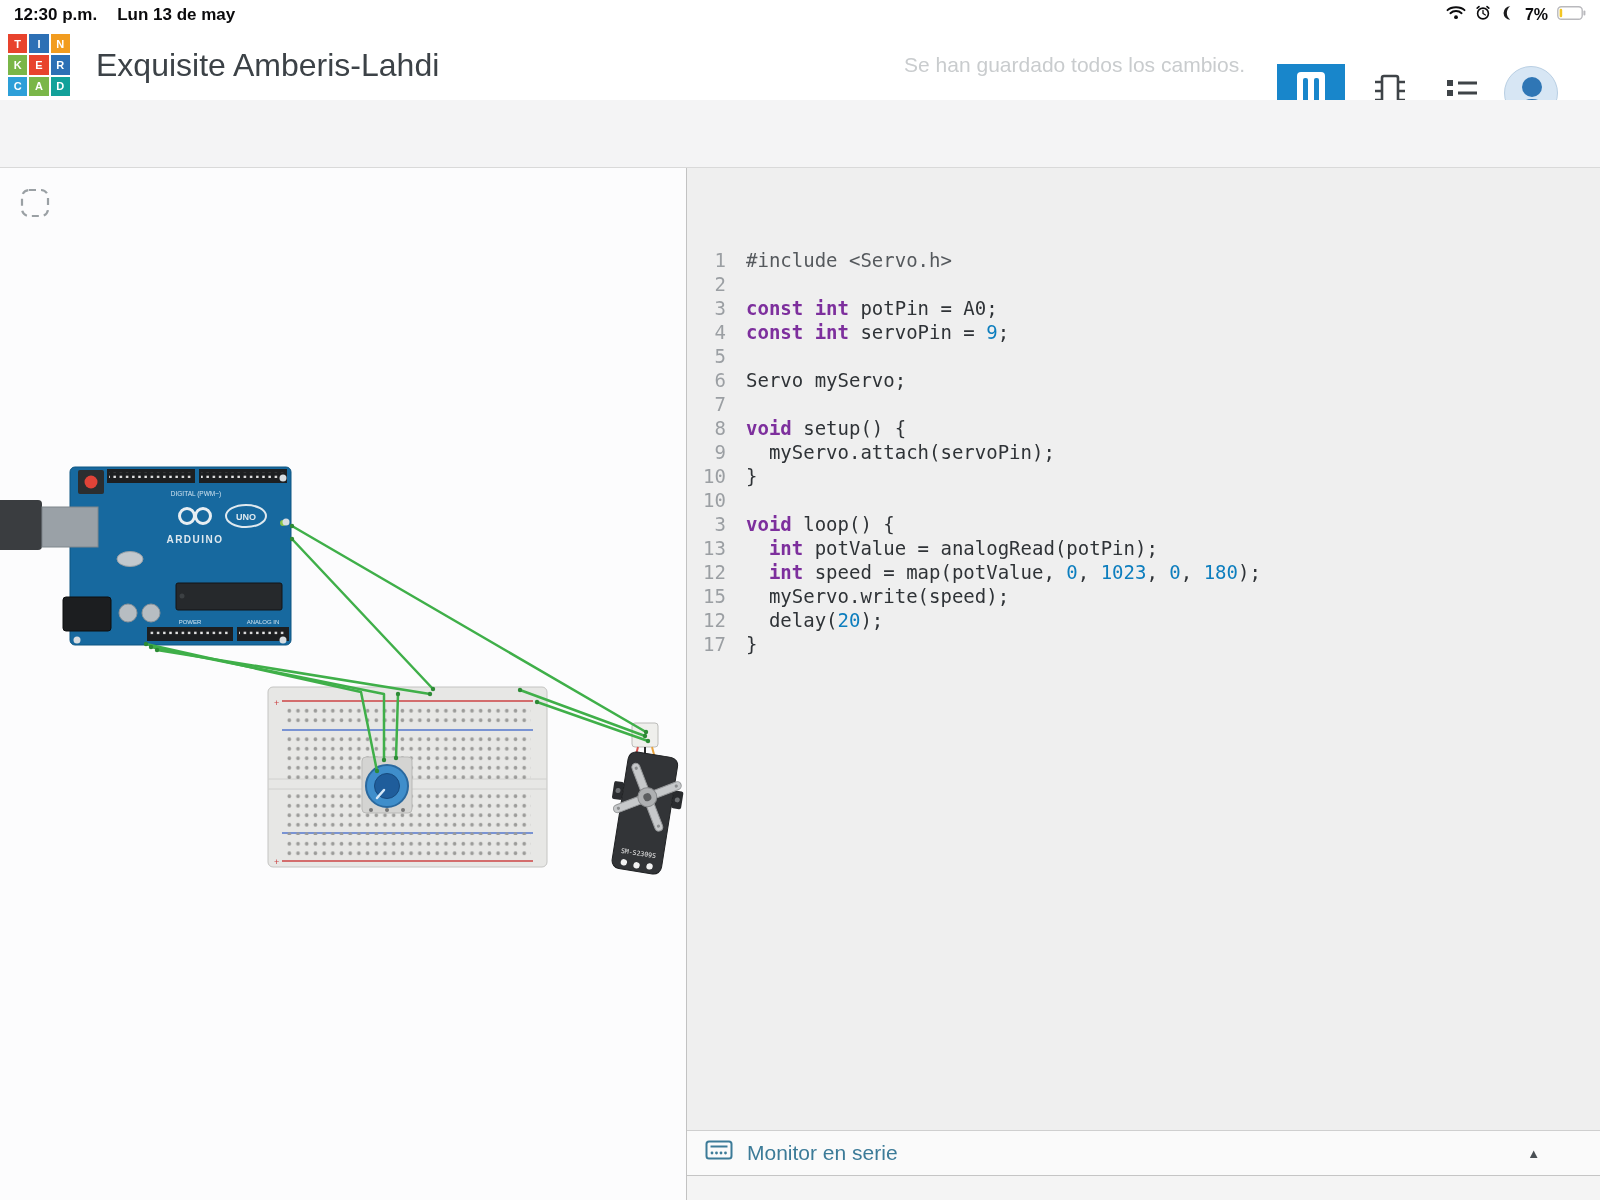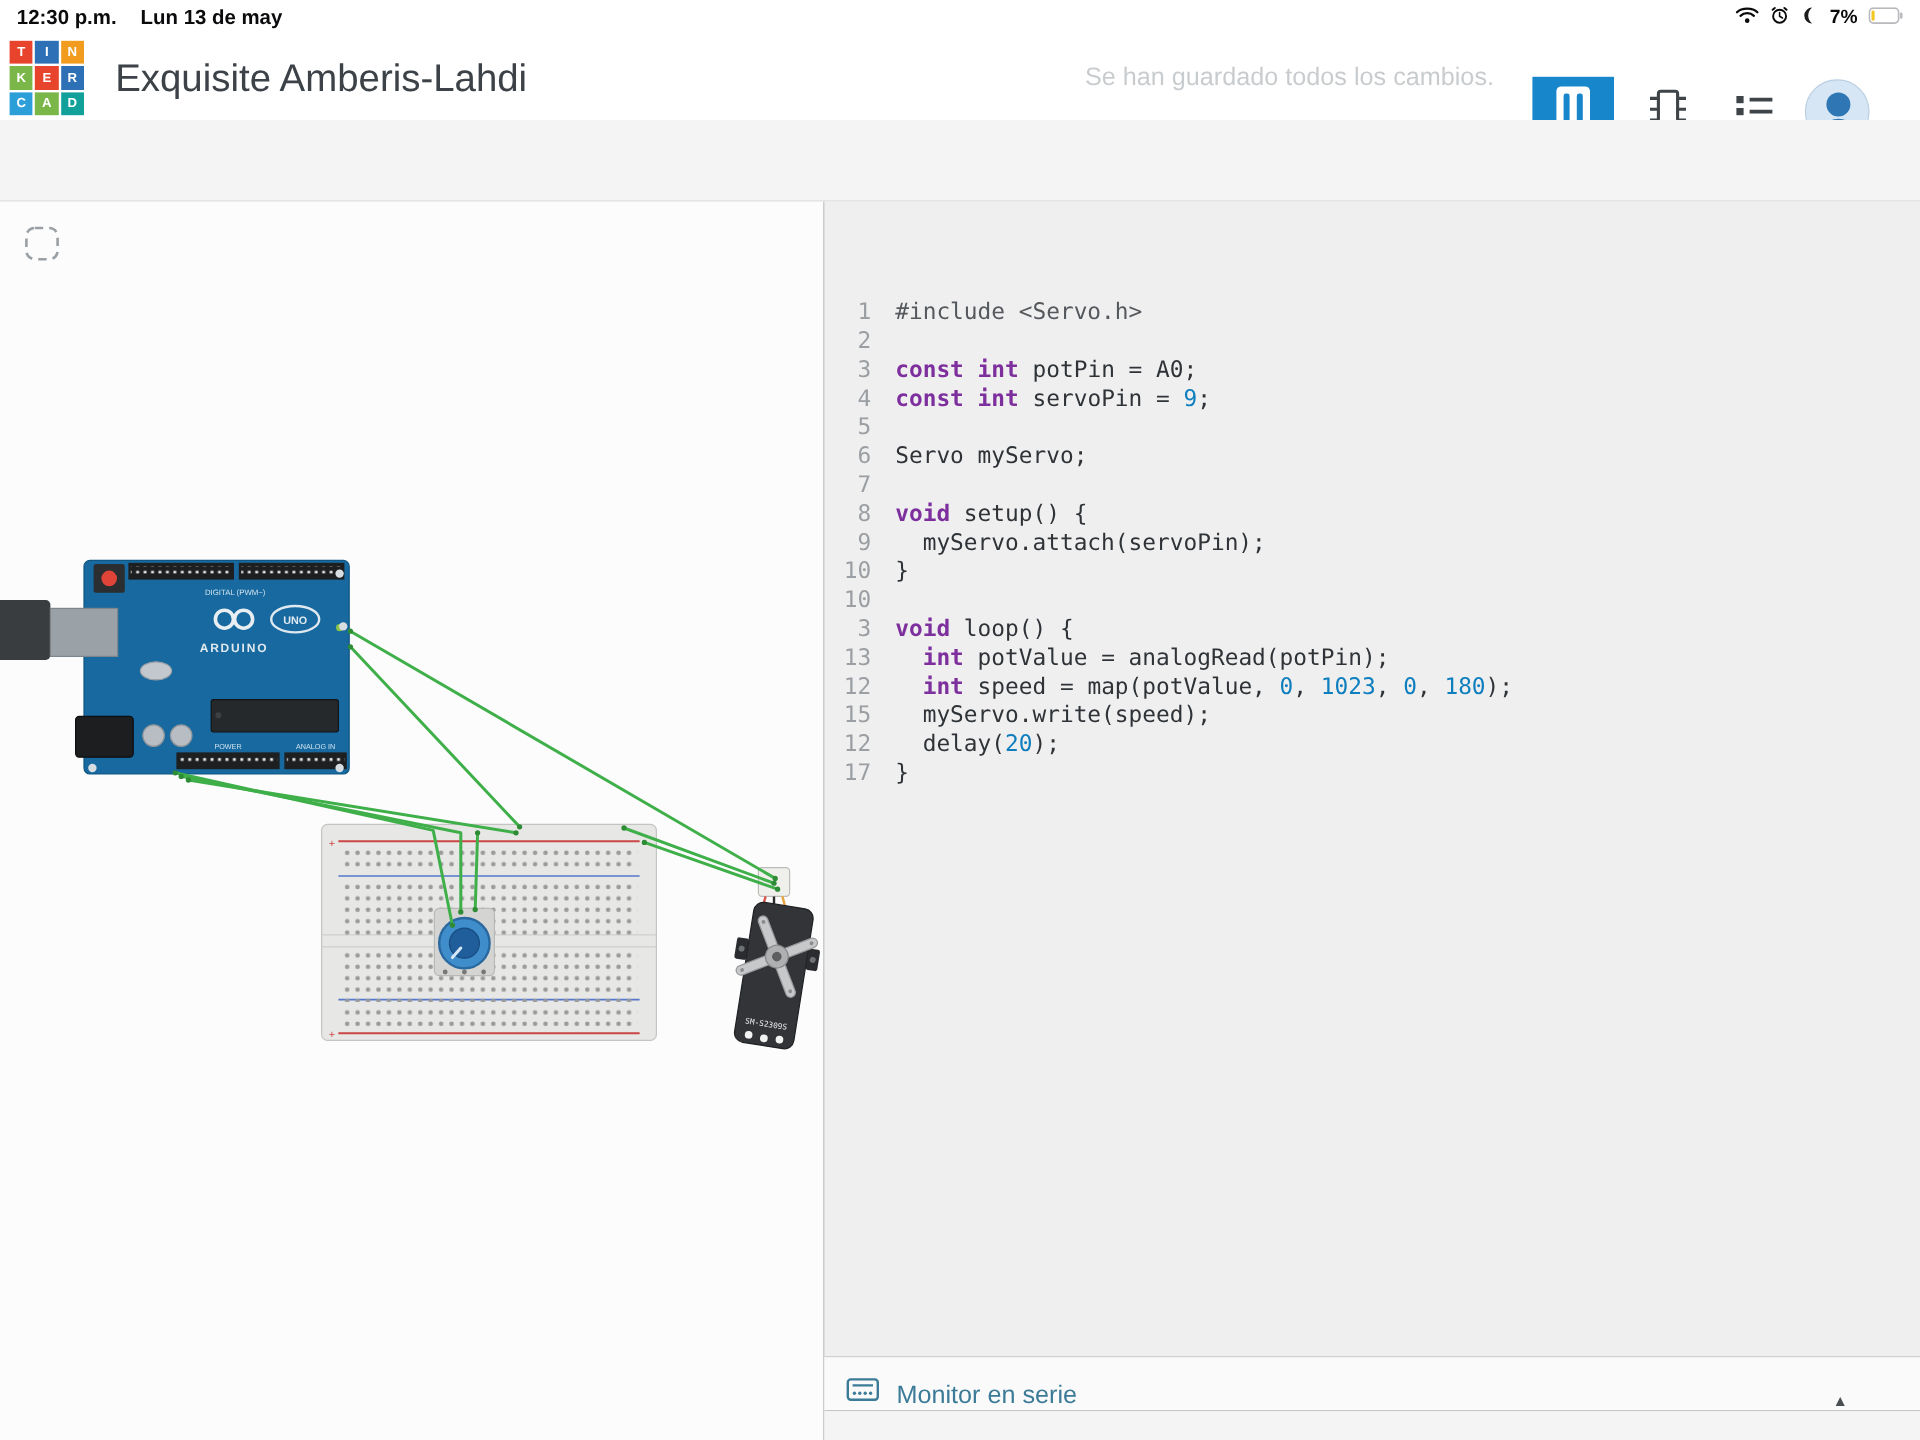--- a/index.html
+++ b/index.html
@@ -80,21 +80,21 @@
   .gutter { width:52px; text-align:right; padding-right:13px; color:#9b9fa3; }
   .codecol { padding-left:7px; white-space:pre; color:#2f3337; }
   .cl { min-height:24px; }
   .tk-pl  { color:#2f3337; }
   .tk-inc { color:#55595d; }
   .tk-kw  { color:#7d2f9d; font-weight:bold; }
   .tk-num { color:#0d7ebe; }
 
   .monitor-bar { position:absolute; left:0; right:0; bottom:24px; height:46px;
                  background:#fafafa; border-top:1px solid #cfcfcf;
-                 border-bottom:1px solid #c5c5c5; display:flex; align-items:flex-end;
+                 border-bottom:1px solid #c5c5c5; display:flex; align-items:center;
                  gap:14px; padding:0 18px; }
   .monitor-label { font-size:21px; color:#3c7b98; }
   .monitor-caret { margin-left:auto; margin-right:42px; font-size:13px; color:#4a4f54; }
   .monitor-rest { position:absolute; left:0; right:0; bottom:0; height:24px; background:#f4f4f4; }
 
   svg .stroked { stroke:#7c8185; stroke-width:2.2; fill:none;
                  stroke-linecap:round; stroke-linejoin:round; }
 </style>
 </head>
 <body>

